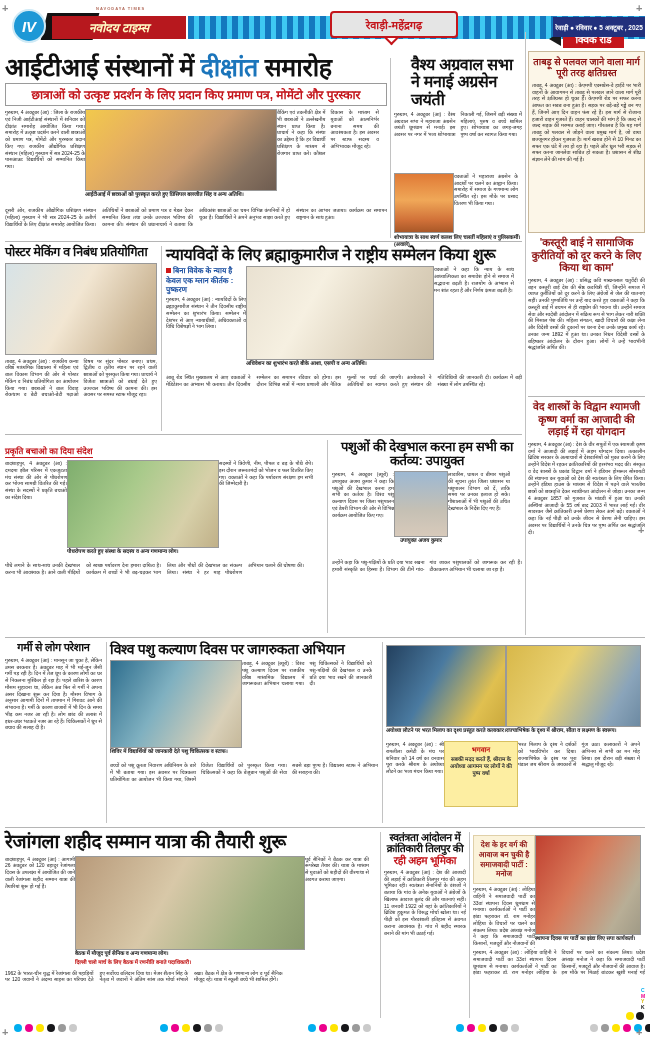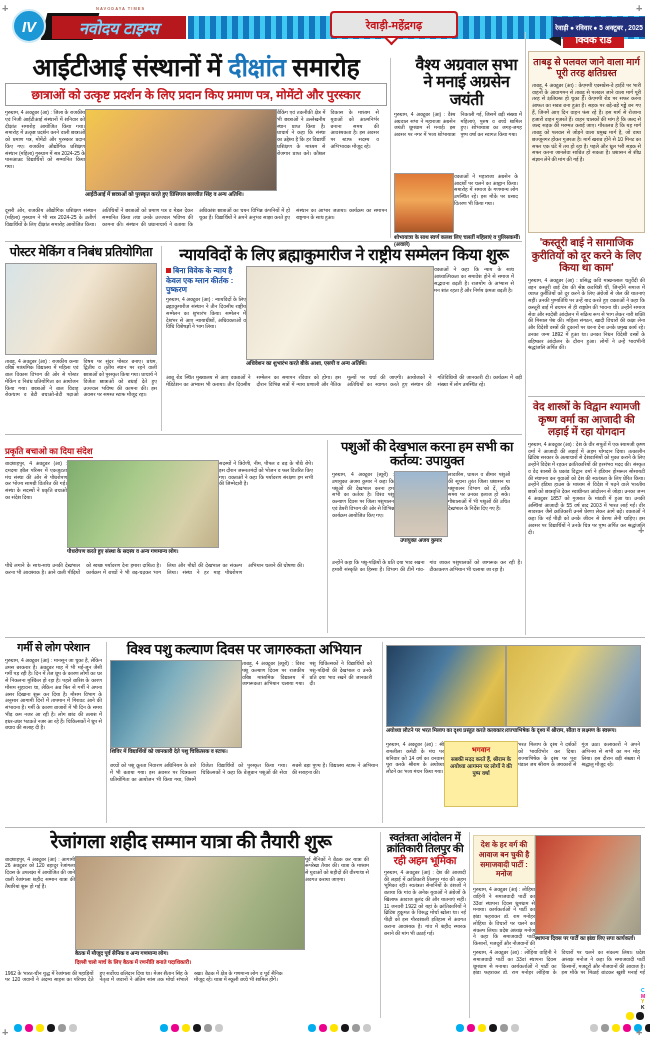--- a/index.html
+++ b/index.html
@@ -6,36 +6,36 @@
   .page{position:relative;width:650px;height:1043px;background:#fff;margin:0 auto;overflow:hidden;
         font-family:"Liberation Sans","DejaVu Sans",sans-serif;color:#1a1a1a;}
   .abs{position:absolute;}
   
   .crop{position:absolute;color:#8a8a8a;font-size:11px;font-weight:bold;}
   .brand-small{position:absolute;left:96px;top:6px;font-size:4px;letter-spacing:1px;color:#b26a5a;font-weight:bold;}
   .pgcircle{position:absolute;left:12px;top:9px;width:30px;height:30px;border-radius:50%;
             background:#1d98d6;color:#fff;display:flex;align-items:center;justify-content:center;
             font-size:15px;font-weight:bold;font-style:italic;border:2px solid #cfeaf6;}
   .flag{position:absolute;left:44px;top:13px;width:52px;height:27px;background:#121212;transform:skewX(-14deg);}
-  .logobox{position:absolute;left:52px;top:16px;width:134px;height:23px;background:#b7181e;color:#7dd3fc;
-           display:flex;align-items:center;justify-content:center;font-size:16px;font-weight:bold;font-style:italic;}
+  .logobox{position:absolute;left:52px;top:16px;width:134px;height:23px;background:#b7181e;color:#fef9c3;
+           display:flex;align-items:center;justify-content:center;font-size:12px;font-weight:bold;font-style:italic;}
   .stripes{position:absolute;left:188px;top:16px;width:457px;height:23px;
            background:repeating-linear-gradient(90deg,#1478be 0 6px,#3ec8f2 6px 11px);}
   .edition{position:absolute;left:330px;top:11px;width:124px;height:23px;background:#e5e5e5;border:2px solid #c4161c;
            border-radius:4px;display:flex;align-items:center;justify-content:center;color:#c4161c;
            font-weight:bold;font-size:11px;z-index:3;}
   .edition-tip{position:absolute;left:386px;top:32px;width:9px;height:9px;background:#fff;
            border-right:2px solid #c4161c;border-bottom:2px solid #c4161c;transform:rotate(45deg);z-index:2;}
   .datebox{position:absolute;left:553px;top:17px;width:92px;height:20px;background:#22307c;color:#fff;
            display:flex;align-items:center;justify-content:center;font-size:6.5px;font-weight:bold;z-index:3;}
   
   .hrule{position:absolute;height:1px;background:#b5b5b5;}
   .vrule{position:absolute;width:1px;background:#c2c2c2;}
   
-  .hl{font-weight:800;color:#101010;line-height:1.08;letter-spacing:-0.3px;text-align:center;}
+  .hl{font-weight:800;color:#101010;line-height:1.08;letter-spacing:-0.3px;}
   .accent-blue{color:#1b75bb;}
   .accent-red{color:#c4161c;}
   .body-txt{font-size:5px;line-height:1.35;color:#222;text-align:justify;overflow:hidden;}
   .cols2{column-count:2;column-gap:5px;}
   .cols3{column-count:3;column-gap:5px;}
   .cols4{column-count:4;column-gap:6px;}
   .cap{font-size:5.4px;font-weight:bold;color:#222;line-height:1.25;overflow:hidden;}
   .cap-red{color:#c01010;}
   .subhead-box{border:1px solid #9a9a9a;color:#c4161c;font-weight:bold;font-size:12px;text-align:center;
                padding:2px 13px;margin-top:2px;}

